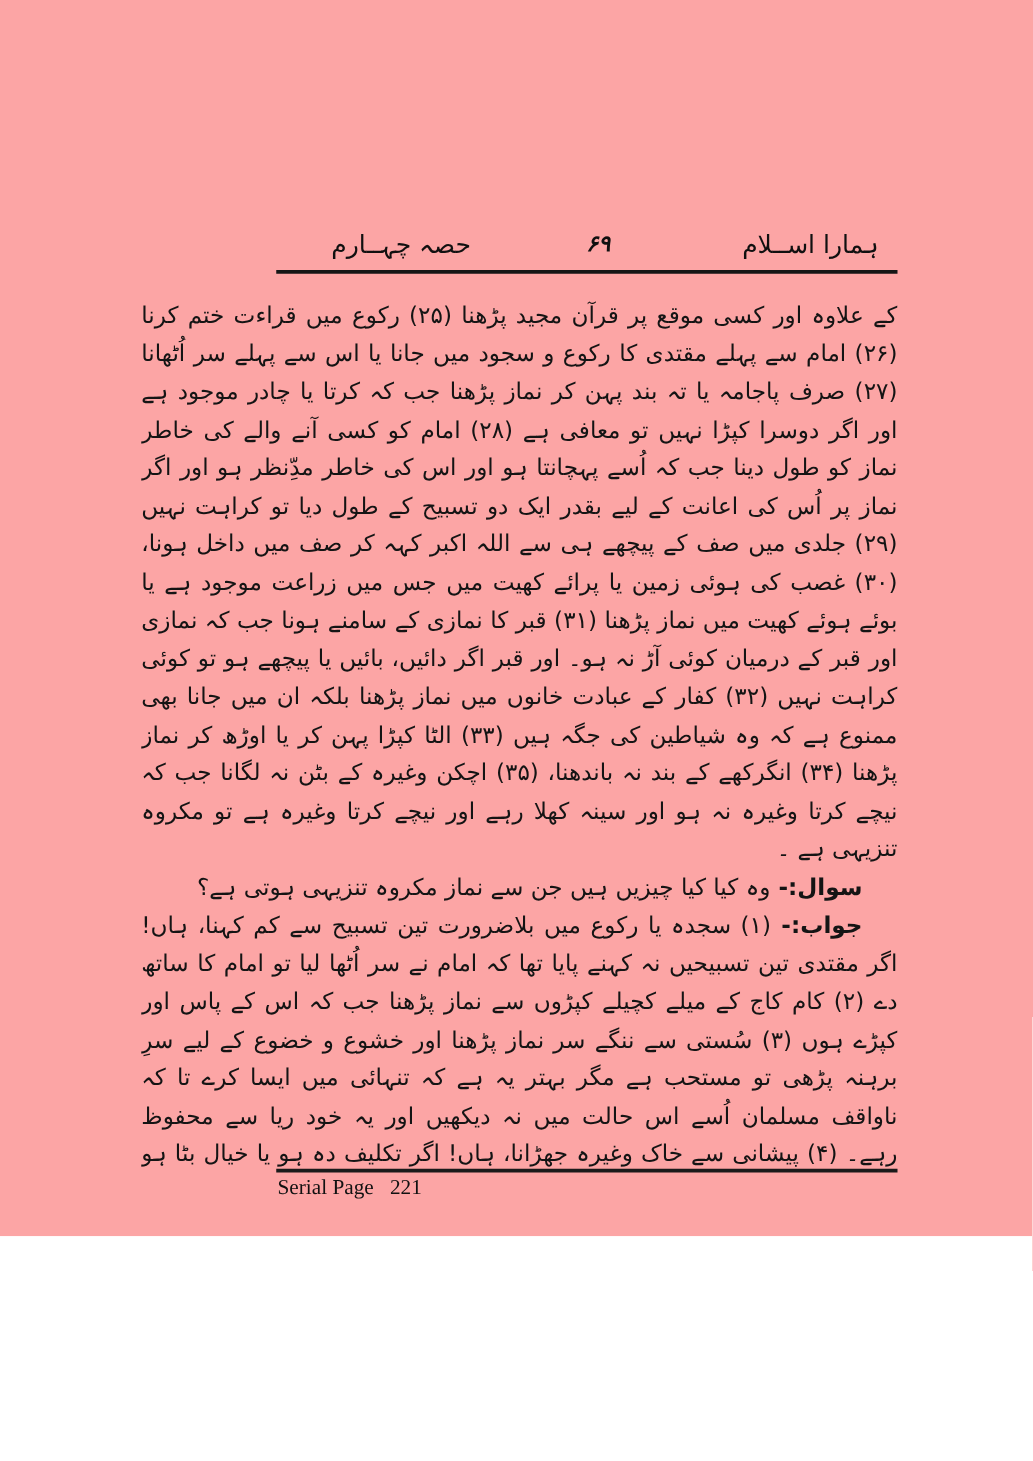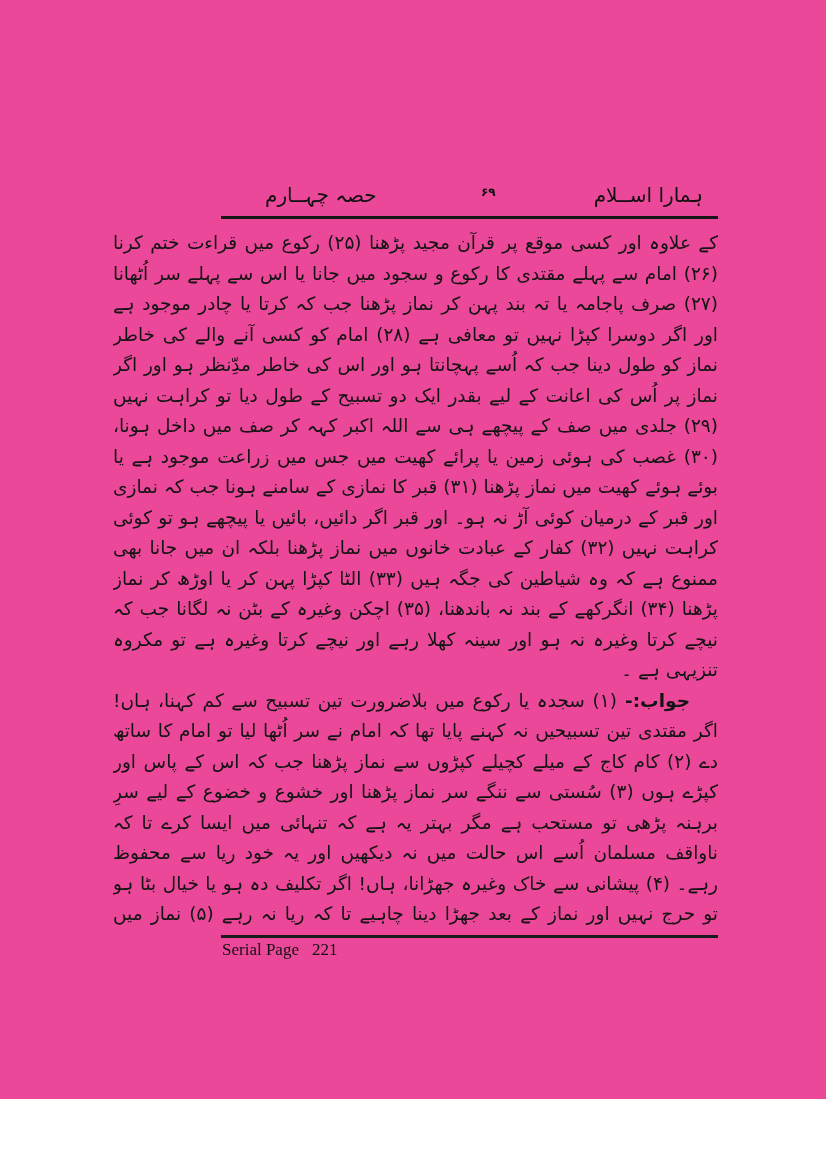--- a/index.html
+++ b/index.html
@@ -1,50 +1,50 @@
 <!DOCTYPE html>
 <html lang="ur"><head>
 <meta charset="utf-8">
 <style>
   html, body { margin: 0; padding: 0; background: #ffffff; }
   .page {
     position: relative;
     width: 826px;
-    height: 1099px;
-    background: #ec4899;
+    height: 989px;
+    background: #fca5a5;
     overflow: hidden;
     font-family: "DejaVu Sans", sans-serif;
     color: #141414;
   }
   .content {
     position: absolute;
     left: 113px;
     top: 183px;
     width: 605px;
   }
   
   .header {
     position: relative;
     height: 30px;
     direction: rtl;
     font-size: 20px;
     color: #101010;
   }
   .h-right  { position: absolute; right: 15px;  top: 0; white-space: nowrap; }
-  .h-center { position: absolute; left: 368px; top: 2px; font-weight: bold; font-size: 12px; }
+  .h-center { position: absolute; left: 356px; top: 2px; font-weight: bold; font-size: 18px; font-style: italic; }
   .h-left   { position: absolute; left: 152px; top: 0; white-space: nowrap; }
   .header-rule {
     margin-top: 3px;
     margin-left: 108px;
     height: 3px;
     background: #161616;
   }
   
   .body-text {
-    margin-top: 9px;
+    margin-top: 19px;
     height: 700px;
     overflow: hidden;
     direction: rtl;
     unicode-bidi: embed;
     font-size: 18.5px;
     line-height: 30.5px;
     text-align: justify;
     color: #141414;
   }
   .para { margin: 0; padding: 0; }
@@ -80,20 +80,21 @@
       <span class="h-center">۶۹</span>
       <span class="h-right">ہمارا اســلام</span>
     </div>
 
     <div class="header-rule"></div>
 
     <div class="body-text" dir="rtl">
       <p class="para"><span>کے علاوہ اور کسی موقع پر قرآن مجید پڑھنا (۲۵) رکوع میں قراءت ختم کرنا (۲۶) امام سے پہلے مقتدی کا رکوع و سجود میں جانا یا اس سے پہلے سر اُٹھانا (۲۷) صرف پاجامہ یا تہ بند پہن کر نماز پڑھنا جب کہ کرتا یا چادر موجود ہے اور اگر دوسرا کپڑا نہیں تو معافی ہے (۲۸) امام کو کسی آنے والے کی خاطر نماز کو طول دینا جب کہ اُسے پہچانتا ہو اور اس کی خاطر مدِّنظر ہو اور اگر نماز پر اُس کی اعانت کے لیے بقدر ایک دو تسبیح کے طول دیا تو کراہت نہیں (۲۹) جلدی میں صف کے پیچھے ہی سے اللہ اکبر کہہ کر صف میں داخل ہونا، (۳۰) غصب کی ہوئی زمین یا پرائے کھیت میں جس میں زراعت موجود ہے یا بوئے ہوئے کھیت میں نماز پڑھنا (۳۱) قبر کا نمازی کے سامنے ہونا جب کہ نمازی اور قبر کے درمیان کوئی آڑ نہ ہو۔ اور قبر اگر دائیں، بائیں یا پیچھے ہو تو کوئی کراہت نہیں (۳۲) کفار کے عبادت خانوں میں نماز پڑھنا بلکہ ان میں جانا بھی ممنوع ہے کہ وہ شیاطین کی جگہ ہیں (۳۳) الٹا کپڑا پہن کر یا اوڑھ کر نماز پڑھنا (۳۴) انگرکھے کے بند نہ باندھنا، (۳۵) اچکن وغیرہ کے بٹن نہ لگانا جب کہ نیچے کرتا وغیرہ نہ ہو اور سینہ کھلا رہے اور نیچے کرتا وغیرہ ہے تو مکروہ تنزیہی ہے ۔</span></p>
 
 
+      <p class="para indent"><b class="lead">سوال:- </b><span>وہ کیا کیا چیزیں ہیں جن سے نماز مکروہ تنزیہی ہوتی ہے؟</span></p>
 
       <p class="para indent last"><b class="lead">جواب:- </b><span>(۱) سجدہ یا رکوع میں بلاضرورت تین تسبیح سے کم کہنا، ہاں! اگر مقتدی تین تسبیحیں نہ کہنے پایا تھا کہ امام نے سر اُٹھا لیا تو امام کا ساتھ دے (۲) کام کاج کے میلے کچیلے کپڑوں سے نماز پڑھنا جب کہ اس کے پاس اور کپڑے ہوں (۳) سُستی سے ننگے سر نماز پڑھنا اور خشوع و خضوع کے لیے سرِ برہنہ پڑھی تو مستحب ہے مگر بہتر یہ ہے کہ تنہائی میں ایسا کرے تا کہ ناواقف مسلمان اُسے اس حالت میں نہ دیکھیں اور یہ خود ریا سے محفوظ رہے۔ (۴) پیشانی سے خاک وغیرہ جھڑانا، ہاں! اگر تکلیف دہ ہو یا خیال بٹا ہو تو حرج نہیں اور نماز کے بعد جھڑا دینا چاہیے تا کہ ریا نہ رہے (۵) نماز میں اُنگلیوں پر آیتوں یا تسبیحات وغیرہ کو گننا، نماز فرض ہو خواہ نفل (۶) ہاتھ یا سر کے اشارے سے سلام کا جواب دینا</span></p>
     </div>
 
     <div class="footer">
       <div class="footer-rule"></div>
       <div class="serial">
         <span>Serial Page</span><span class="serial-num">221</span>
       </div>
     </div>

